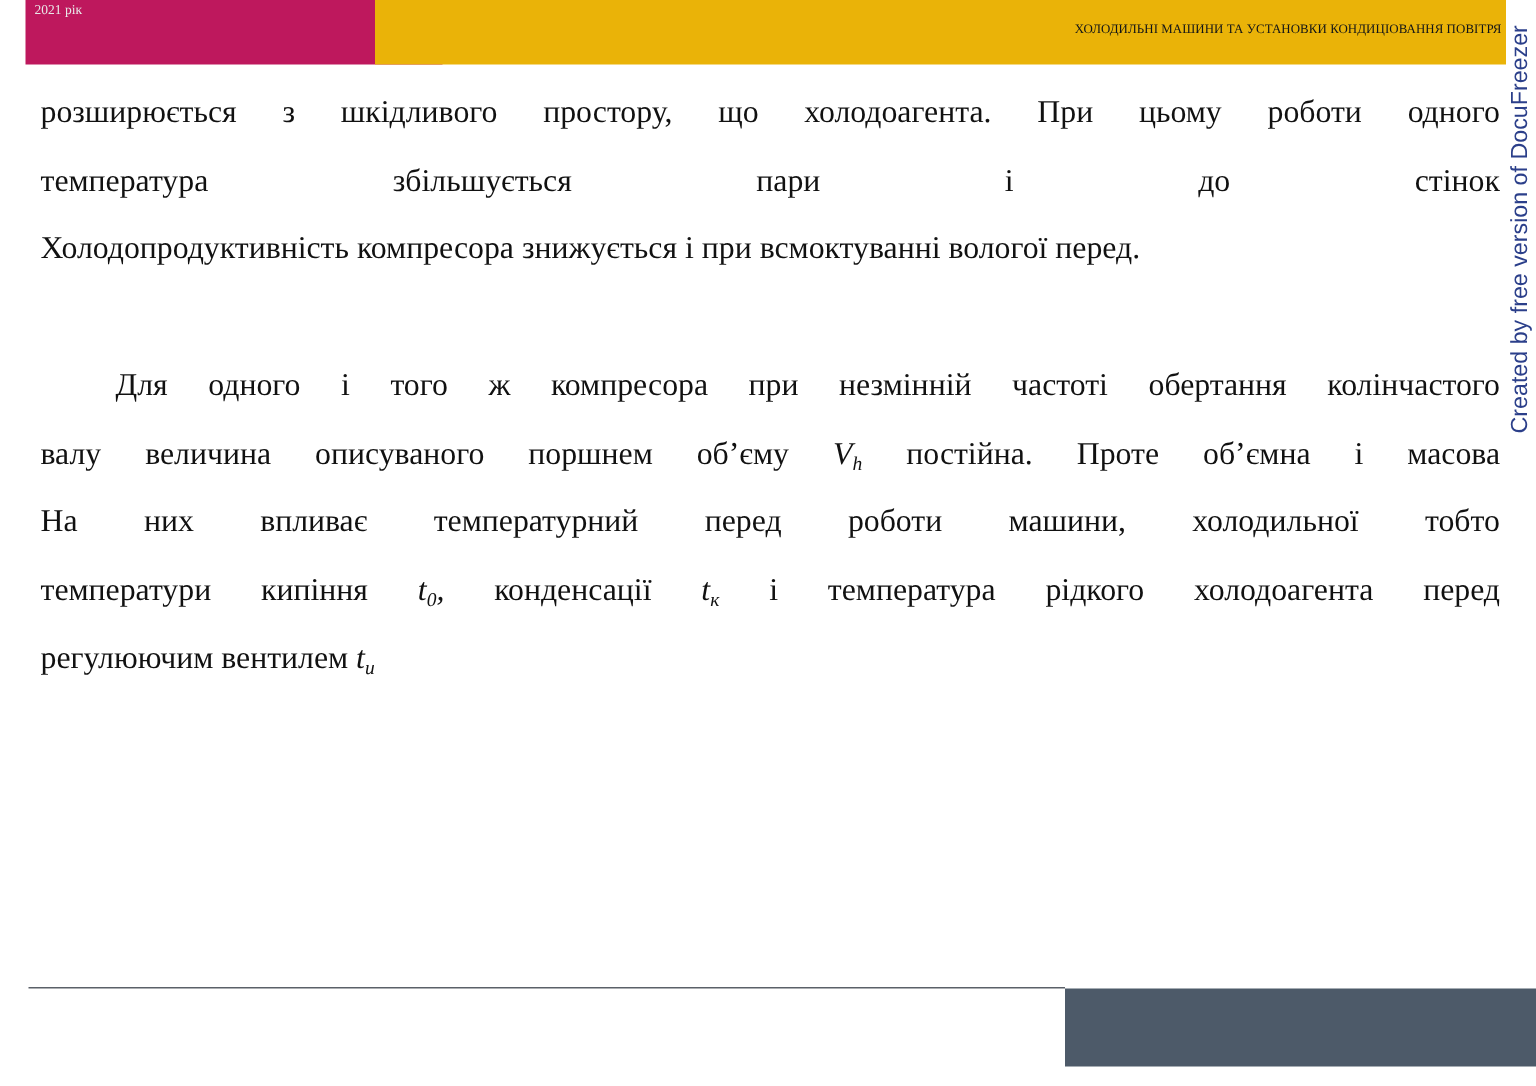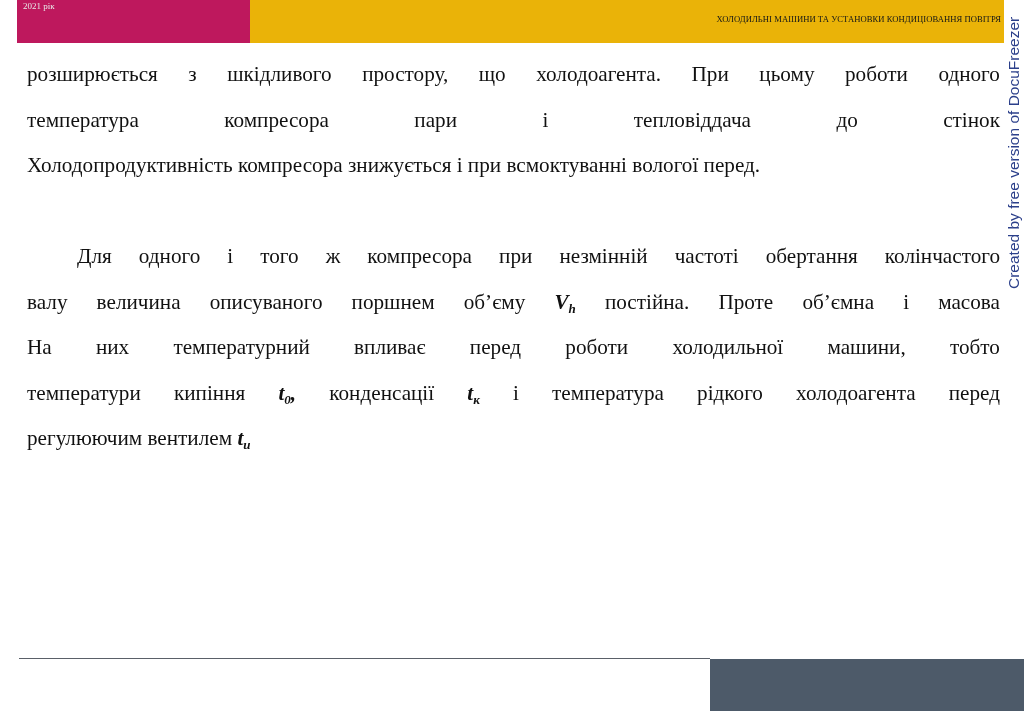--- a/index.html
+++ b/index.html
@@ -92,21 +92,21 @@
     .line.indent {
       padding-left: 50px;
     }
     .line-flex {
       display: flex;
       justify-content: space-between;
       height: 45.5px;
       white-space: nowrap;
     }
     .var {
-      font-weight: bold;
+      font-weight: normal;
       font-style: italic;
     }
     .var sub {
       font-size: 13px;
       vertical-align: -4px;
       line-height: 0;
     }
     .footer-line {
       position: absolute;
       left: 19px;
@@ -146,42 +146,41 @@
     <span>простору,</span>
     <span>що</span>
     <span>холодоагента.</span>
     <span>При</span>
     <span>цьому</span>
     <span>роботи</span>
     <span>одного</span>
   </div>
   <div class="line-flex">
     <span>температура</span>
-    <span>компресора</span>
+    <span>збільшується</span>
     <span>пари</span>
     <span>і</span>
-    <span>тепловіддача</span>
     <span>до</span>
     <span>стінок</span>
   </div>
   <div class="line last">Холодопродуктивність компресора знижується і при всмоктуванні вологої перед.</div>
 </div>
 
 <div class="content p2">
   <div class="line indent">Для одного і того ж компресора при незмінній частоті обертання колінчастого</div>
   <div class="line"><span>валу величина описуваного поршнем об’єму</span> <span class="var"><span>V</span><sub>h</sub></span> <span>постійна. Проте об’ємна і масова</span></div>
   <div class="line-flex">
     <span>На</span>
     <span>них</span>
+    <span>впливає</span>
     <span>температурний</span>
-    <span>впливає</span>
     <span>перед</span>
     <span>роботи</span>
+    <span>машини,</span>
     <span>холодильної</span>
-    <span>машини,</span>
     <span>тобто</span>
   </div>
   <div class="line"><span>температури кипіння</span> <span class="var"><span>t</span><sub>0</sub><span>,</span></span> <span>конденсації</span> <span class="var"><span>t</span><sub>к</sub></span> <span>і температура рідкого холодоагента перед</span></div>
   <div class="line last"><span>регулюючим вентилем</span> <span class="var"><span>t</span><sub>и</sub></span></div>
 </div>
 
 <div class="footer-line"></div>
 <div class="footer-block"></div>
 
 </body></html>

